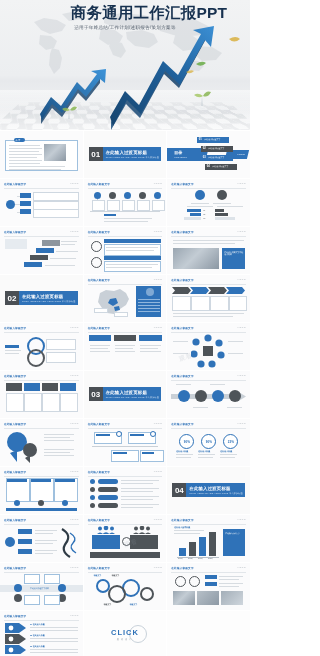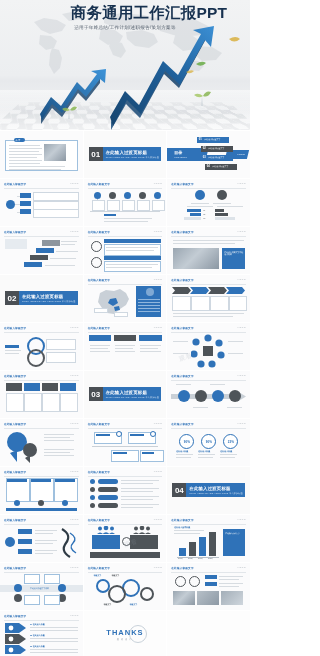--- a/index.html
+++ b/index.html
@@ -670,18 +670,18 @@
     <div class="txb" style="left:30px;top:23px;font-size:2px">02  在此输入标题</div>
     <div class="ln" style="left:30px;top:27px;right:5px"></div>
     <div class="ln" style="left:30px;top:30px;right:5px"></div>
     <div class="txb" style="left:30px;top:34px;font-size:2px">03  在此输入标题</div>
     <div class="ln" style="left:30px;top:38px;right:5px"></div>
     <div class="ln" style="left:30px;top:41px;right:5px"></div>
   </div>
 
   <div class="slide plain">
     <div class="thx-ring"></div>
-    <div class="thx">THANKS</div>
+    <div class="thx">CLICK</div>
     <div class="thx-s">感谢观看</div>
   </div>
 
   <div class="slide plain"></div>
 </div>
 
 </body></html>

